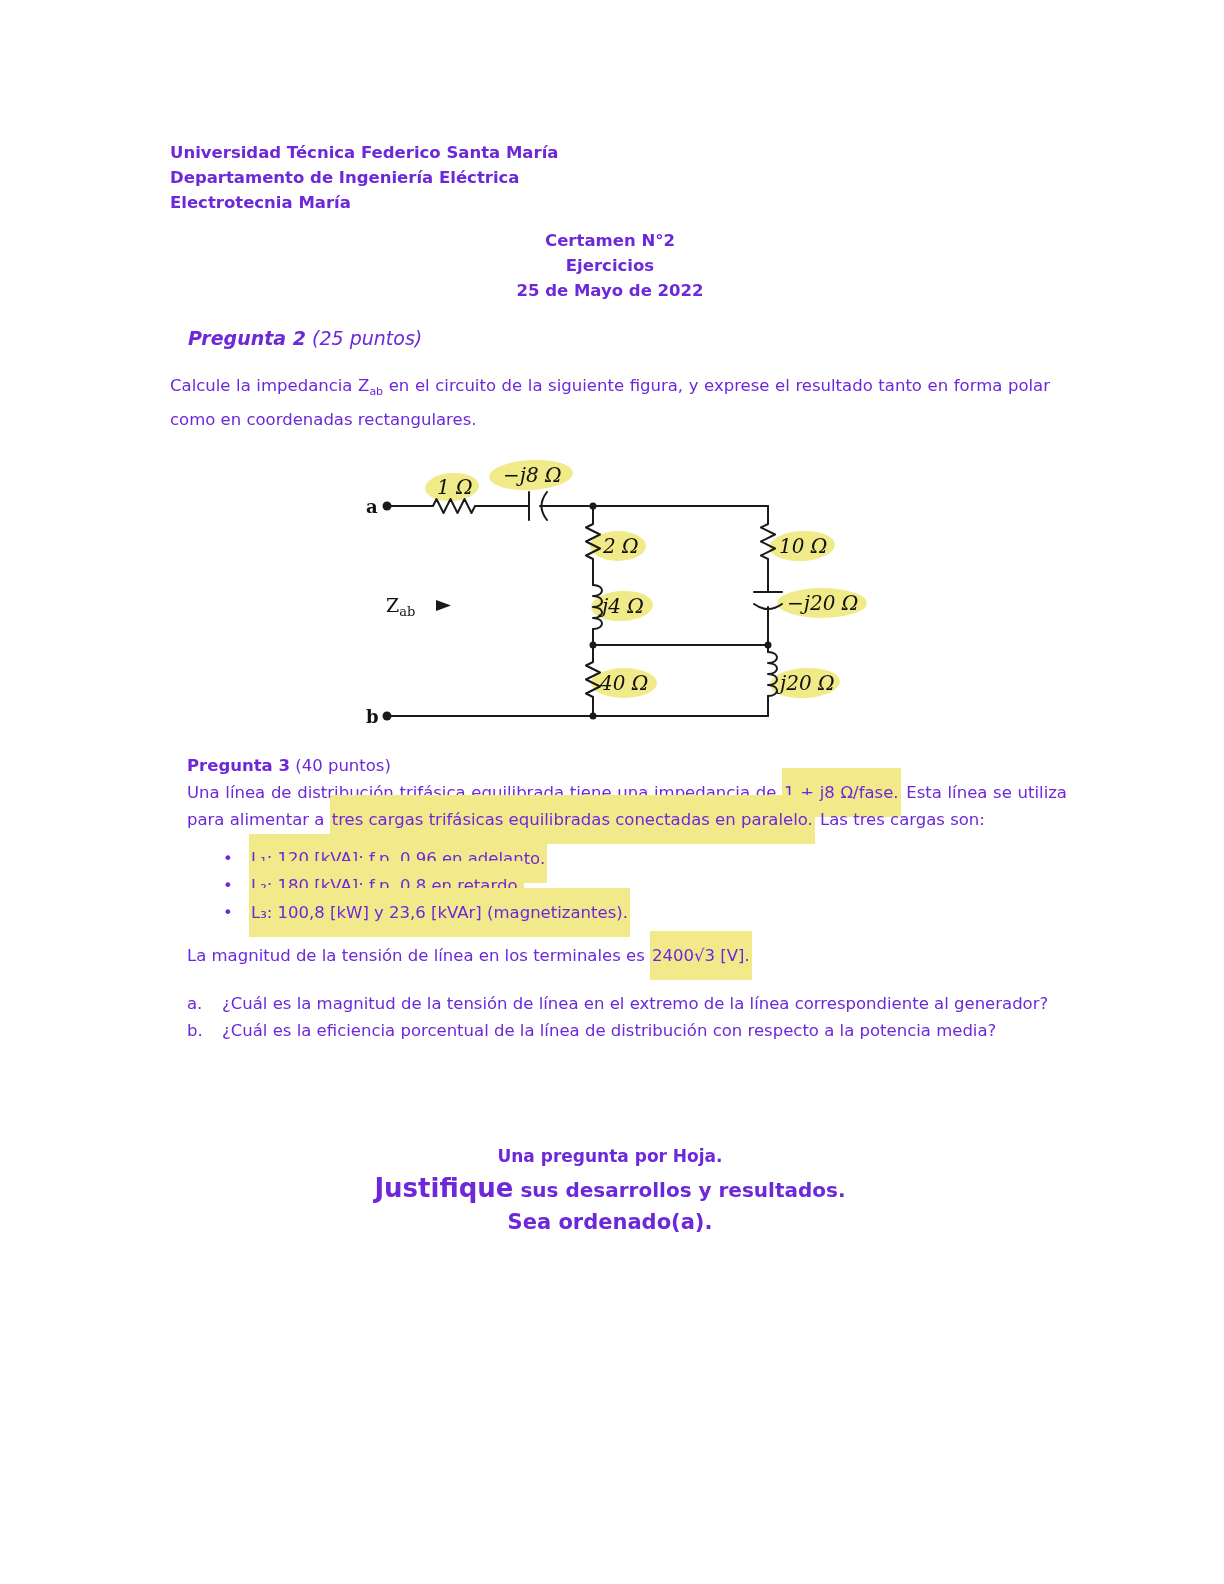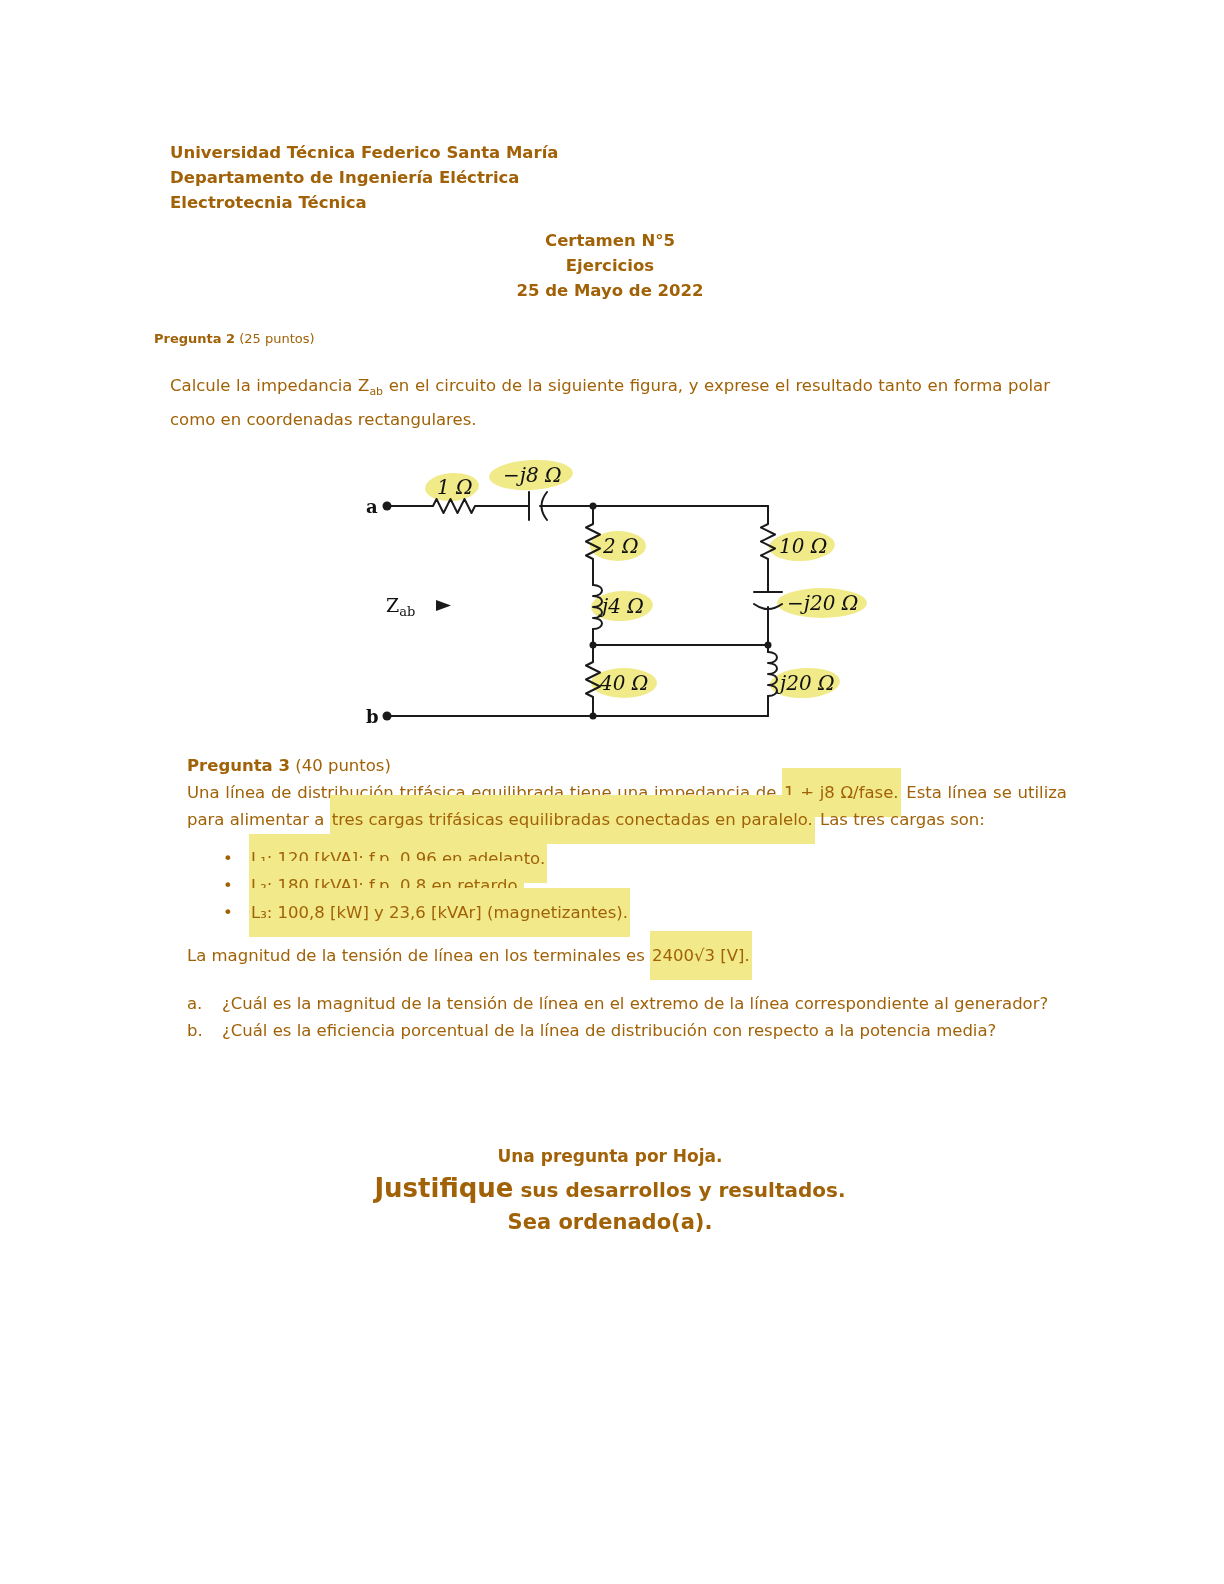--- a/index.html
+++ b/index.html
@@ -2,29 +2,29 @@
 <html><head>
 <meta charset="utf-8">
 <style>
   html,body { margin:0; padding:0; background:#e8e8e8; }
   .page {
     position:relative;
     width:1224px; height:1584px;
     margin:0 auto;
     background:#ffffff;
     font-family:"DejaVu Sans","Liberation Sans",sans-serif;
-    color:#a16207;
+    color:#6d28d9;
     overflow:hidden;
   }
   .abs { position:absolute; }
   .b { font-weight:bold; }
   .content-w { width:880px; }
   .hdr { left:170px; top:140px; font-size:16.5px; font-weight:bold; line-height:25px; }
   .title { left:170px; top:228px; font-size:16.5px; font-weight:bold; line-height:25px; text-align:center; }
-  .q2h { left:154px; top:325px; font-size:13px; line-height:27px; }
+  .q2h { left:188px; top:325px; font-size:19px; line-height:27px;font-style:italic; }
   .q2b { left:170px; top:372px; font-size:16.5px; line-height:27.5px; text-align:justify; }
   sub { font-size:11px; }
   .fig { left:350px; top:448px; }
   .q3 { left:170px; top:752px; font-size:16.5px; line-height:27px;margin-left:17px; }
   .q3 .intro { text-align:justify; margin:0; }
   .hl { background:#f2e98a; padding:15px 2px; box-decoration-break:clone; -webkit-box-decoration-break:clone; }
   .loads { margin-top:12px; }
   .load { position:relative; padding-left:62px; line-height:27px; }
   .load .bullet { position:absolute; left:36px; }
   .voltage { margin-top:16px; }
@@ -54,25 +54,25 @@
   .fig svg .dot { fill:#1a1a1a; }
 </style>
 </head>
 <body>
 
 <div class="page">
 
   <div class="abs hdr">
     <div>Universidad Técnica Federico Santa María</div>
     <div>Departamento de Ingeniería Eléctrica</div>
-    <div>Electrotecnia Técnica</div>
+    <div>Electrotecnia María</div>
   </div>
 
   <div class="abs title content-w">
-    <div>Certamen N°5</div>
+    <div>Certamen N°2</div>
     <div>Ejercicios</div>
     <div>25 de Mayo de 2022</div>
   </div>
 
   <div class="abs q2h">
     <span class="b">Pregunta 2</span><span> (25 puntos)</span>
   </div>
 
   <div class="abs q2b content-w">
     <span>Calcule la impedancia Z</span><sub>ab</sub><span> en el circuito de la siguiente figura, y exprese el resultado tanto en forma polar como en coordenadas rectangulares.</span>

